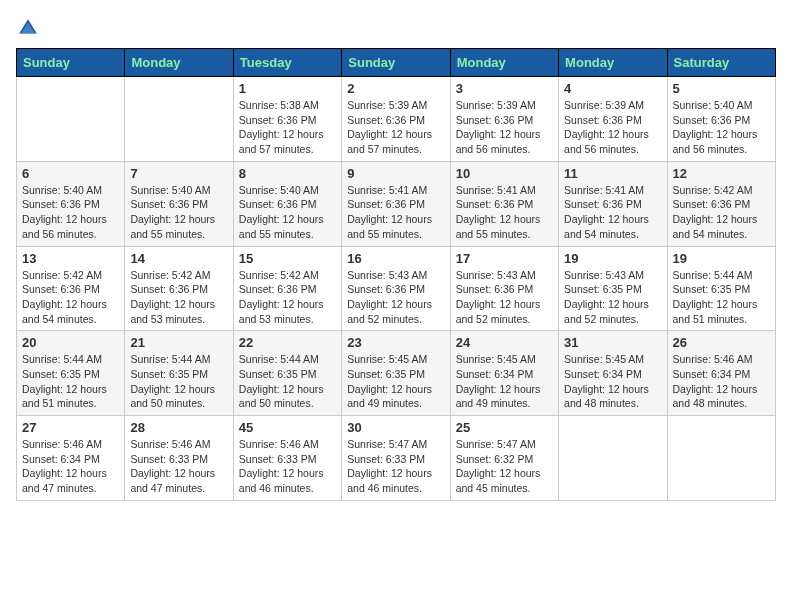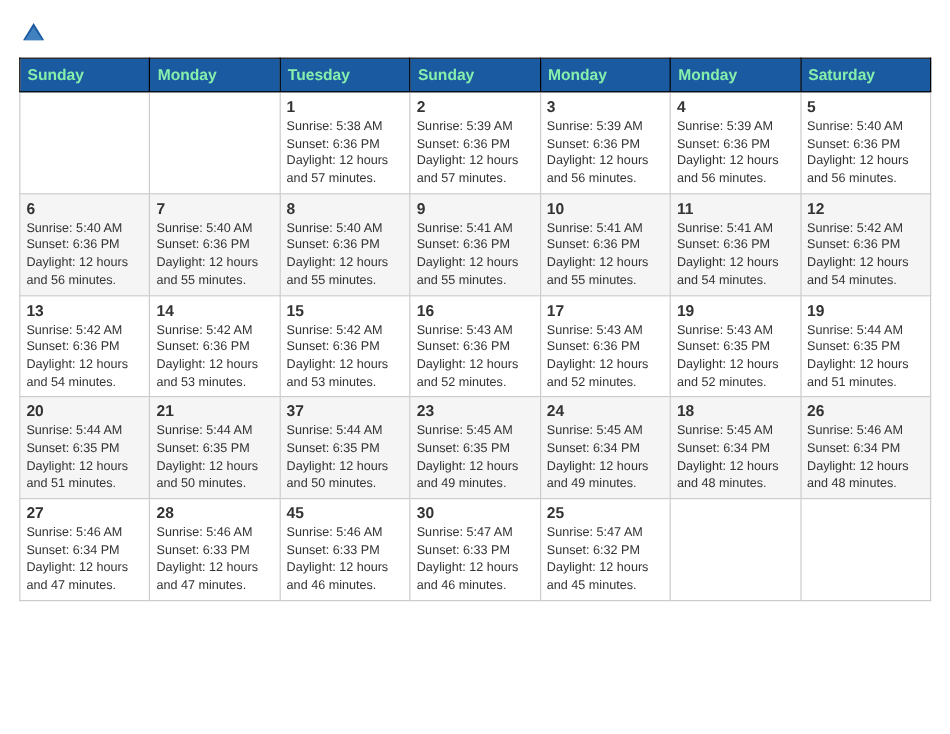--- a/index.html
+++ b/index.html
@@ -248,39 +248,39 @@
           Sunrise: 5:44 AM<br>Sunset: 6:35 PM<br>Daylight: 12 hours and 51 minutes.
         </span>
       </td>
         <td>
         <span class="day-num">21</span>
         <span class="day-info">
           Sunrise: 5:44 AM<br>Sunset: 6:35 PM<br>Daylight: 12 hours and 50 minutes.
         </span>
       </td>
         <td>
-        <span class="day-num">37</span>
+        <span class="day-num">22</span>
         <span class="day-info">
           Sunrise: 5:44 AM<br>Sunset: 6:35 PM<br>Daylight: 12 hours and 50 minutes.
         </span>
       </td>
         <td>
         <span class="day-num">23</span>
         <span class="day-info">
           Sunrise: 5:45 AM<br>Sunset: 6:35 PM<br>Daylight: 12 hours and 49 minutes.
         </span>
       </td>
         <td>
         <span class="day-num">24</span>
         <span class="day-info">
           Sunrise: 5:45 AM<br>Sunset: 6:34 PM<br>Daylight: 12 hours and 49 minutes.
         </span>
       </td>
         <td>
-        <span class="day-num">18</span>
+        <span class="day-num">31</span>
         <span class="day-info">
           Sunrise: 5:45 AM<br>Sunset: 6:34 PM<br>Daylight: 12 hours and 48 minutes.
         </span>
       </td>
         <td>
         <span class="day-num">26</span>
         <span class="day-info">
           Sunrise: 5:46 AM<br>Sunset: 6:34 PM<br>Daylight: 12 hours and 48 minutes.
         </span>
       </td>

